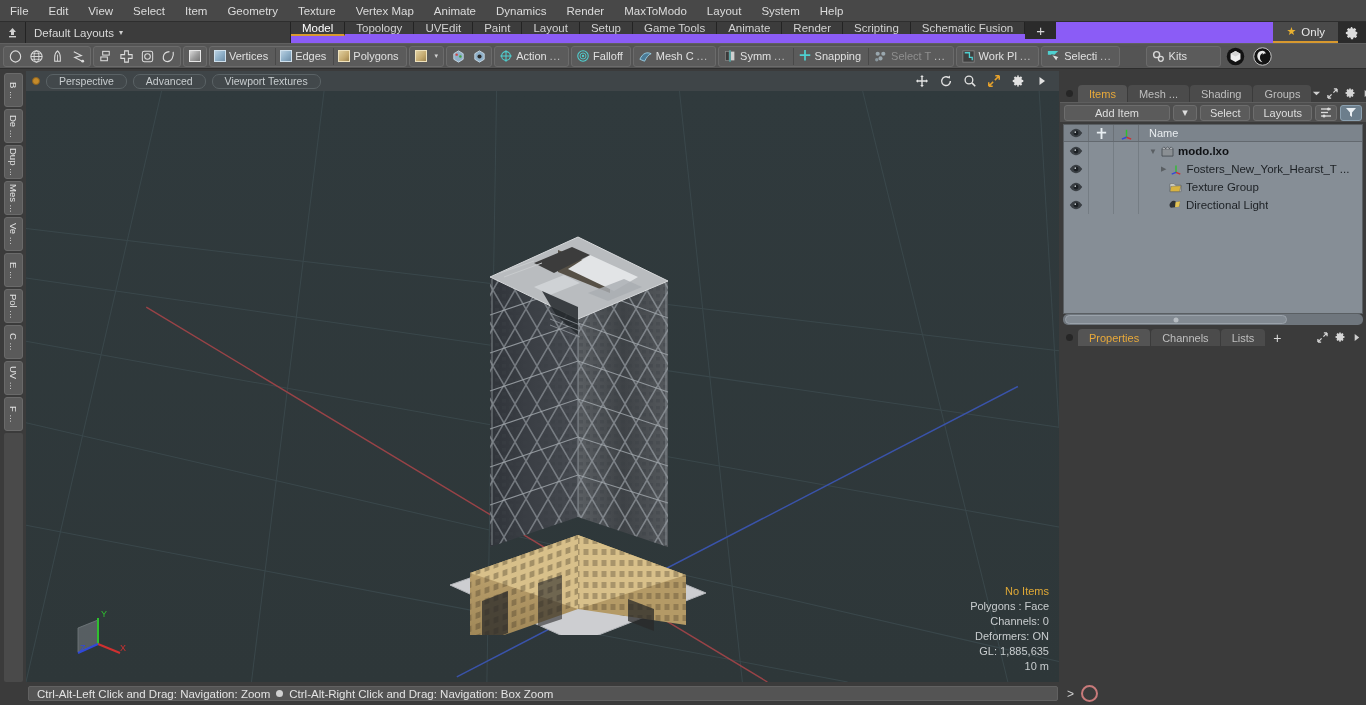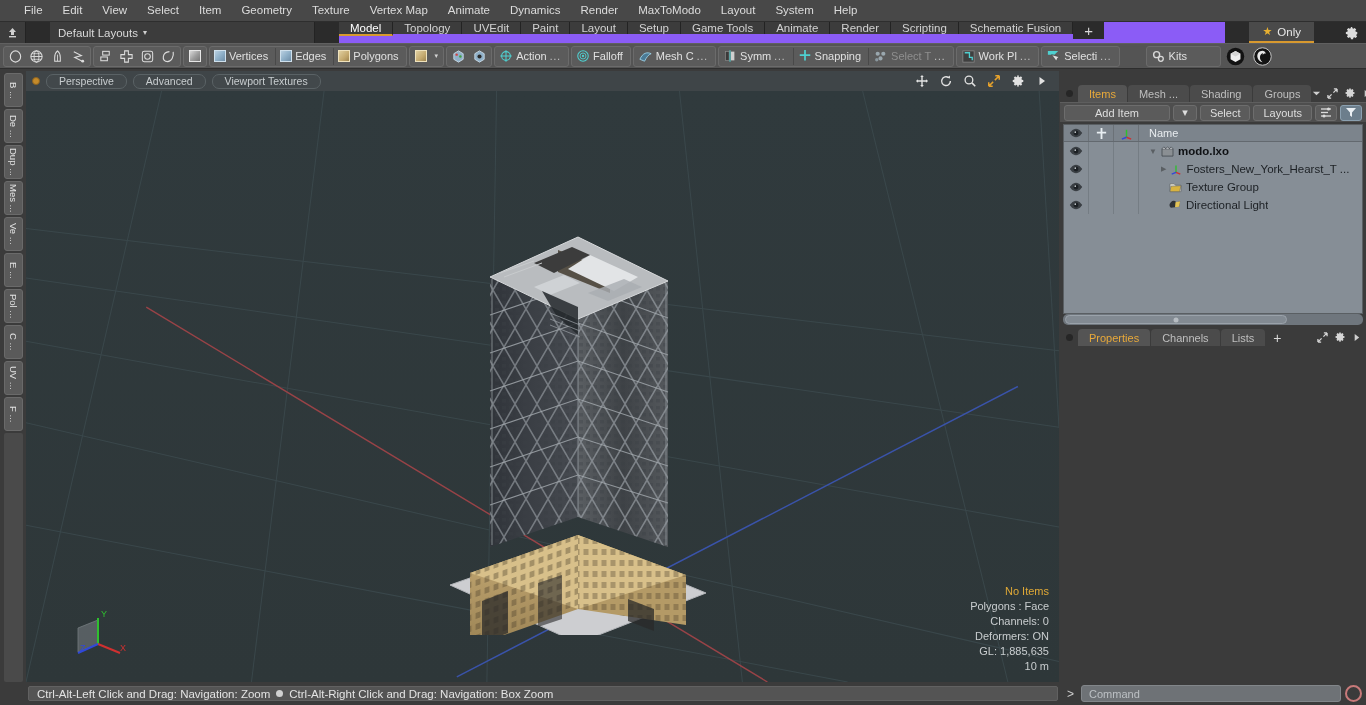--- a/index.html
+++ b/index.html
@@ -9,32 +9,32 @@
     font-family: "Liberation Sans", sans-serif;
     font-size: 11px;
     color: #d2d2d2;
     overflow: hidden;
     -webkit-font-smoothing: antialiased;
   }
   .app { position: relative; width: 1366px; height: 705px; display: flex; flex-direction: column; }
 
   
   .menubar {
-    height: 22px; background: #484848; display: flex; align-items: flex-end;
-    padding-left: 14px; flex-shrink: 0; border-bottom: 1px solid #2e2e2e;
+    height: 22px; background: #484848; display: flex; align-items: center;
+    padding-left: 0; flex-shrink: 0; border-bottom: 1px solid #2e2e2e;
   }
   .menubar .mi {
     padding: 0 10px; height: 22px; line-height: 22px; color: #dcdcdc;
     font-size: 11.5px; cursor: default; white-space: nowrap;
   }
 
   
   .layoutbar {
     height: 21px; background: #2b2b2b; display: flex; align-items: stretch;
-    flex-shrink: 0; position: relative; gap: 24px;
+    flex-shrink: 0; position: relative;
   }
   .lb-home {
     width: 26px; display: flex; align-items: center; justify-content: center;
     background: #3c3c3c; border-right: 1px solid #232323;
   }
   .lb-default {
     display: flex; align-items: center; padding: 0 10px 0 8px;
     background: #3c3c3c; color: #d9d9d9; font-size: 11.5px; white-space: nowrap;
     border-right: 1px solid #232323; min-width: 265px;
   }
@@ -833,20 +833,17 @@
   </div>
 
   <div class="statusbar">
     <div class="sb-left">
       <span>Ctrl-Alt-Left Click and Drag: Navigation: Zoom</span>
       <span class="sb-bullet"></span>
       <span>Ctrl-Alt-Right Click and Drag: Navigation: Box Zoom</span>
     </div>
     <div class="sb-right">
       <span class="sb-prompt">&gt;</span>
-      <div class="sb-cmd">
-        <span>Command</span>
-      </div>
       <span class="sb-rec"></span>
     </div>
   </div>
 
 </div>
 
 </body></html>

